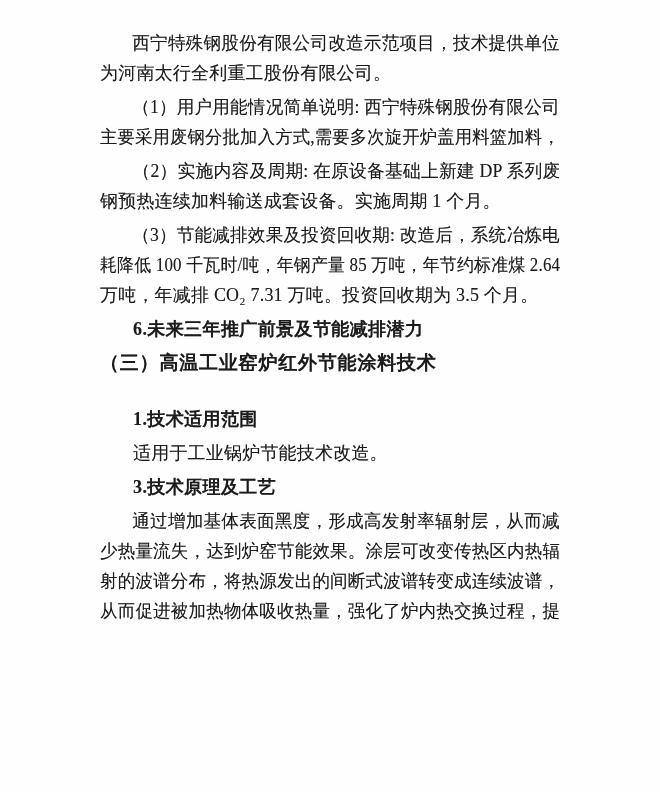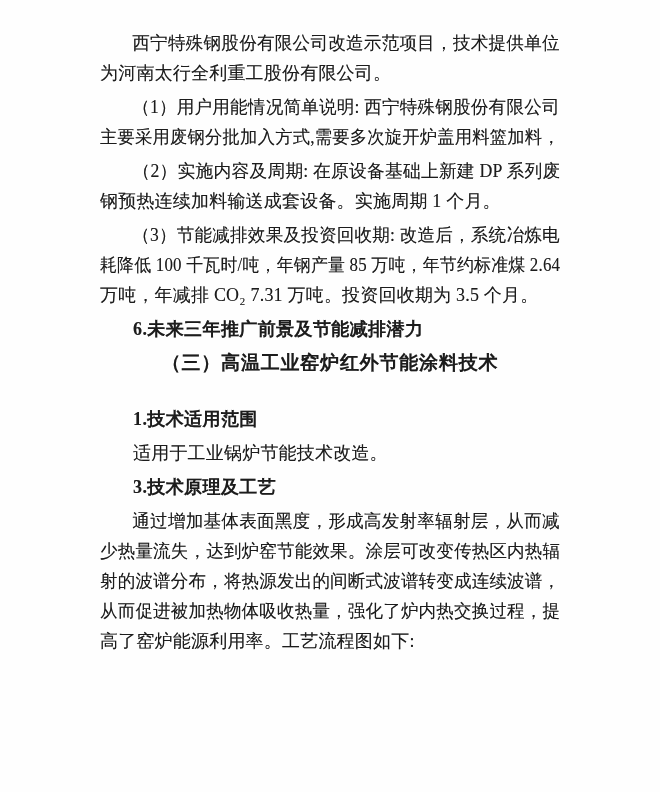--- a/index.html
+++ b/index.html
@@ -39,21 +39,20 @@
   .ind { text-indent: 33px; }
   
   .bold .line { font-weight: 700; letter-spacing: 0.4px; }
   
   .sect { margin-top: 50px; margin-bottom: 26px; }
   .sect .line {
     font-family: "Liberation Sans", "DejaVu Sans", sans-serif;
     font-weight: 700;
     font-size: 19px;
     letter-spacing: 0.8px;
-    text-align: center;
   }
   
   .doc { text-shadow: 0 0 0.45px rgba(40,40,40,0.45); }
 </style>
 </head>
 <body>
 
 <main class="doc">
 
   <div class="para">
@@ -96,16 +95,15 @@
 
   <div class="para bold">
     <div class="line ind" style="">3.技术原理及工艺</div>
   </div>
 
   <div class="para">
     <div class="line jst ind" style="white-space: nowrap; transform: scaleX(0.978723); transform-origin: 0px 50%; text-align-last: left;">通过增加基体表面黑度，形成高发射率辐射层，从而减</div>
     <div class="line jst" style="white-space: nowrap; transform: scaleX(0.972516); transform-origin: 0px 50%; text-align-last: left;">少热量流失，达到炉窑节能效果。涂层可改变传热区内热辐</div>
     <div class="line jst" style="white-space: nowrap; transform: scaleX(0.972516); transform-origin: 0px 50%; text-align-last: left;">射的波谱分布，将热源发出的间断式波谱转变成连续波谱，</div>
     <div class="line jst" style="white-space: nowrap; transform: scaleX(0.972516); transform-origin: 0px 50%; text-align-last: left;">从而促进被加热物体吸收热量，强化了炉内热交换过程，提</div>
-    <div class="line" style="">高了窑炉能源利用率。工艺流程图如下:</div>
   </div>
 
 </main>
 
 </body></html>

